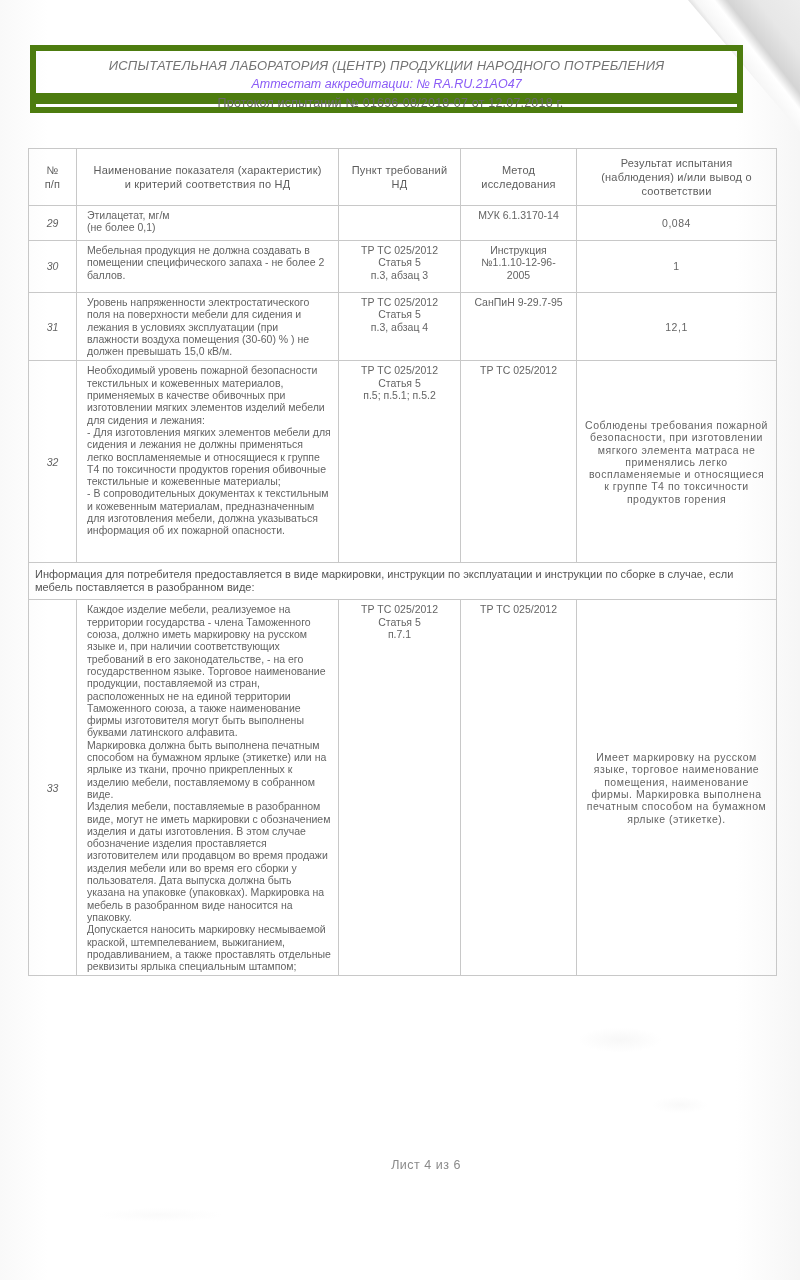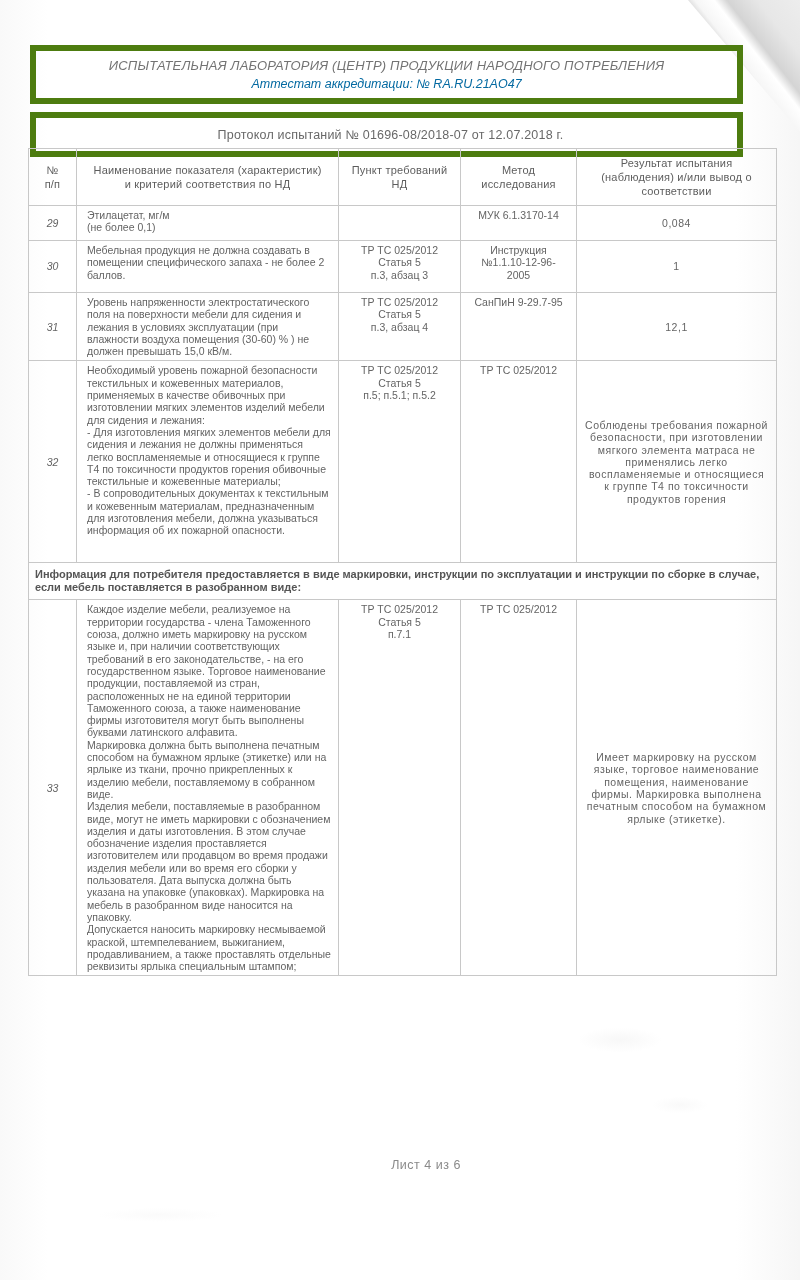--- a/index.html
+++ b/index.html
@@ -33,23 +33,23 @@
       radial-gradient(90px 10px at 160px 1215px, rgba(190,190,190,0.07), transparent 70%);
   }
 
   .head-box {
     position: absolute; left: 30px; width: 713px;
     border: 6px solid #4d7c0f;
     display: flex; flex-direction: column; justify-content: center;
     text-align: center;
   }
   .head-box.lab { top: 45px; height: 59px; }
-  .head-box.protocol { top: 112px; height: 45px; padding-left: 8px; }
+  .head-box.protocol { top: 93px; height: 20px; padding-left: 8px; }
   .lab-line { font-style: italic; font-size: 13px; line-height: 18px; color: #737373; letter-spacing: 0.2px; }
-  .accred-line { font-style: italic; font-size: 12.5px; line-height: 18px; color: #0369a1; }
+  .accred-line { font-style: italic; font-size: 12.5px; line-height: 18px; color: #8b5cf6; }
   .protocol-line { font-size: 12.5px; color: #686868; letter-spacing: 0.2px; }
 
   table.results {
     position: absolute; left: 28px; top: 148px;
     width: 748px;
     border-collapse: collapse;
     table-layout: fixed;
   }
   table.results col.c-num { width: 48px; }
   table.results col.c-name { width: 262px; }
@@ -75,21 +75,21 @@
     padding: 4px 4px;
     letter-spacing: 0.2px;
   }
   td.cell-num { text-align: center; vertical-align: middle; font-style: italic; font-size: 11px; color: #6a6a6a; }
   td.cell-name { text-align: left; vertical-align: top; padding: 3px 6px 3px 10px; }
   td.cell-req { text-align: center; vertical-align: top; padding: 3px 3px; }
   td.cell-method { text-align: center; vertical-align: top; padding: 3px 3px; }
   td.cell-result { text-align: center; vertical-align: middle; padding: 3px 8px; letter-spacing: 0.5px; color: #787878; }
 
   tr.section-row td {
-    font-weight: bold;
+    font-weight: normal;
     text-align: left;
     vertical-align: middle;
     padding: 2px 6px;
     font-size: 11px;
     line-height: 13.5px;
     color: #555;
     margin-top: 34px;
   }
 
   .page-footer {

